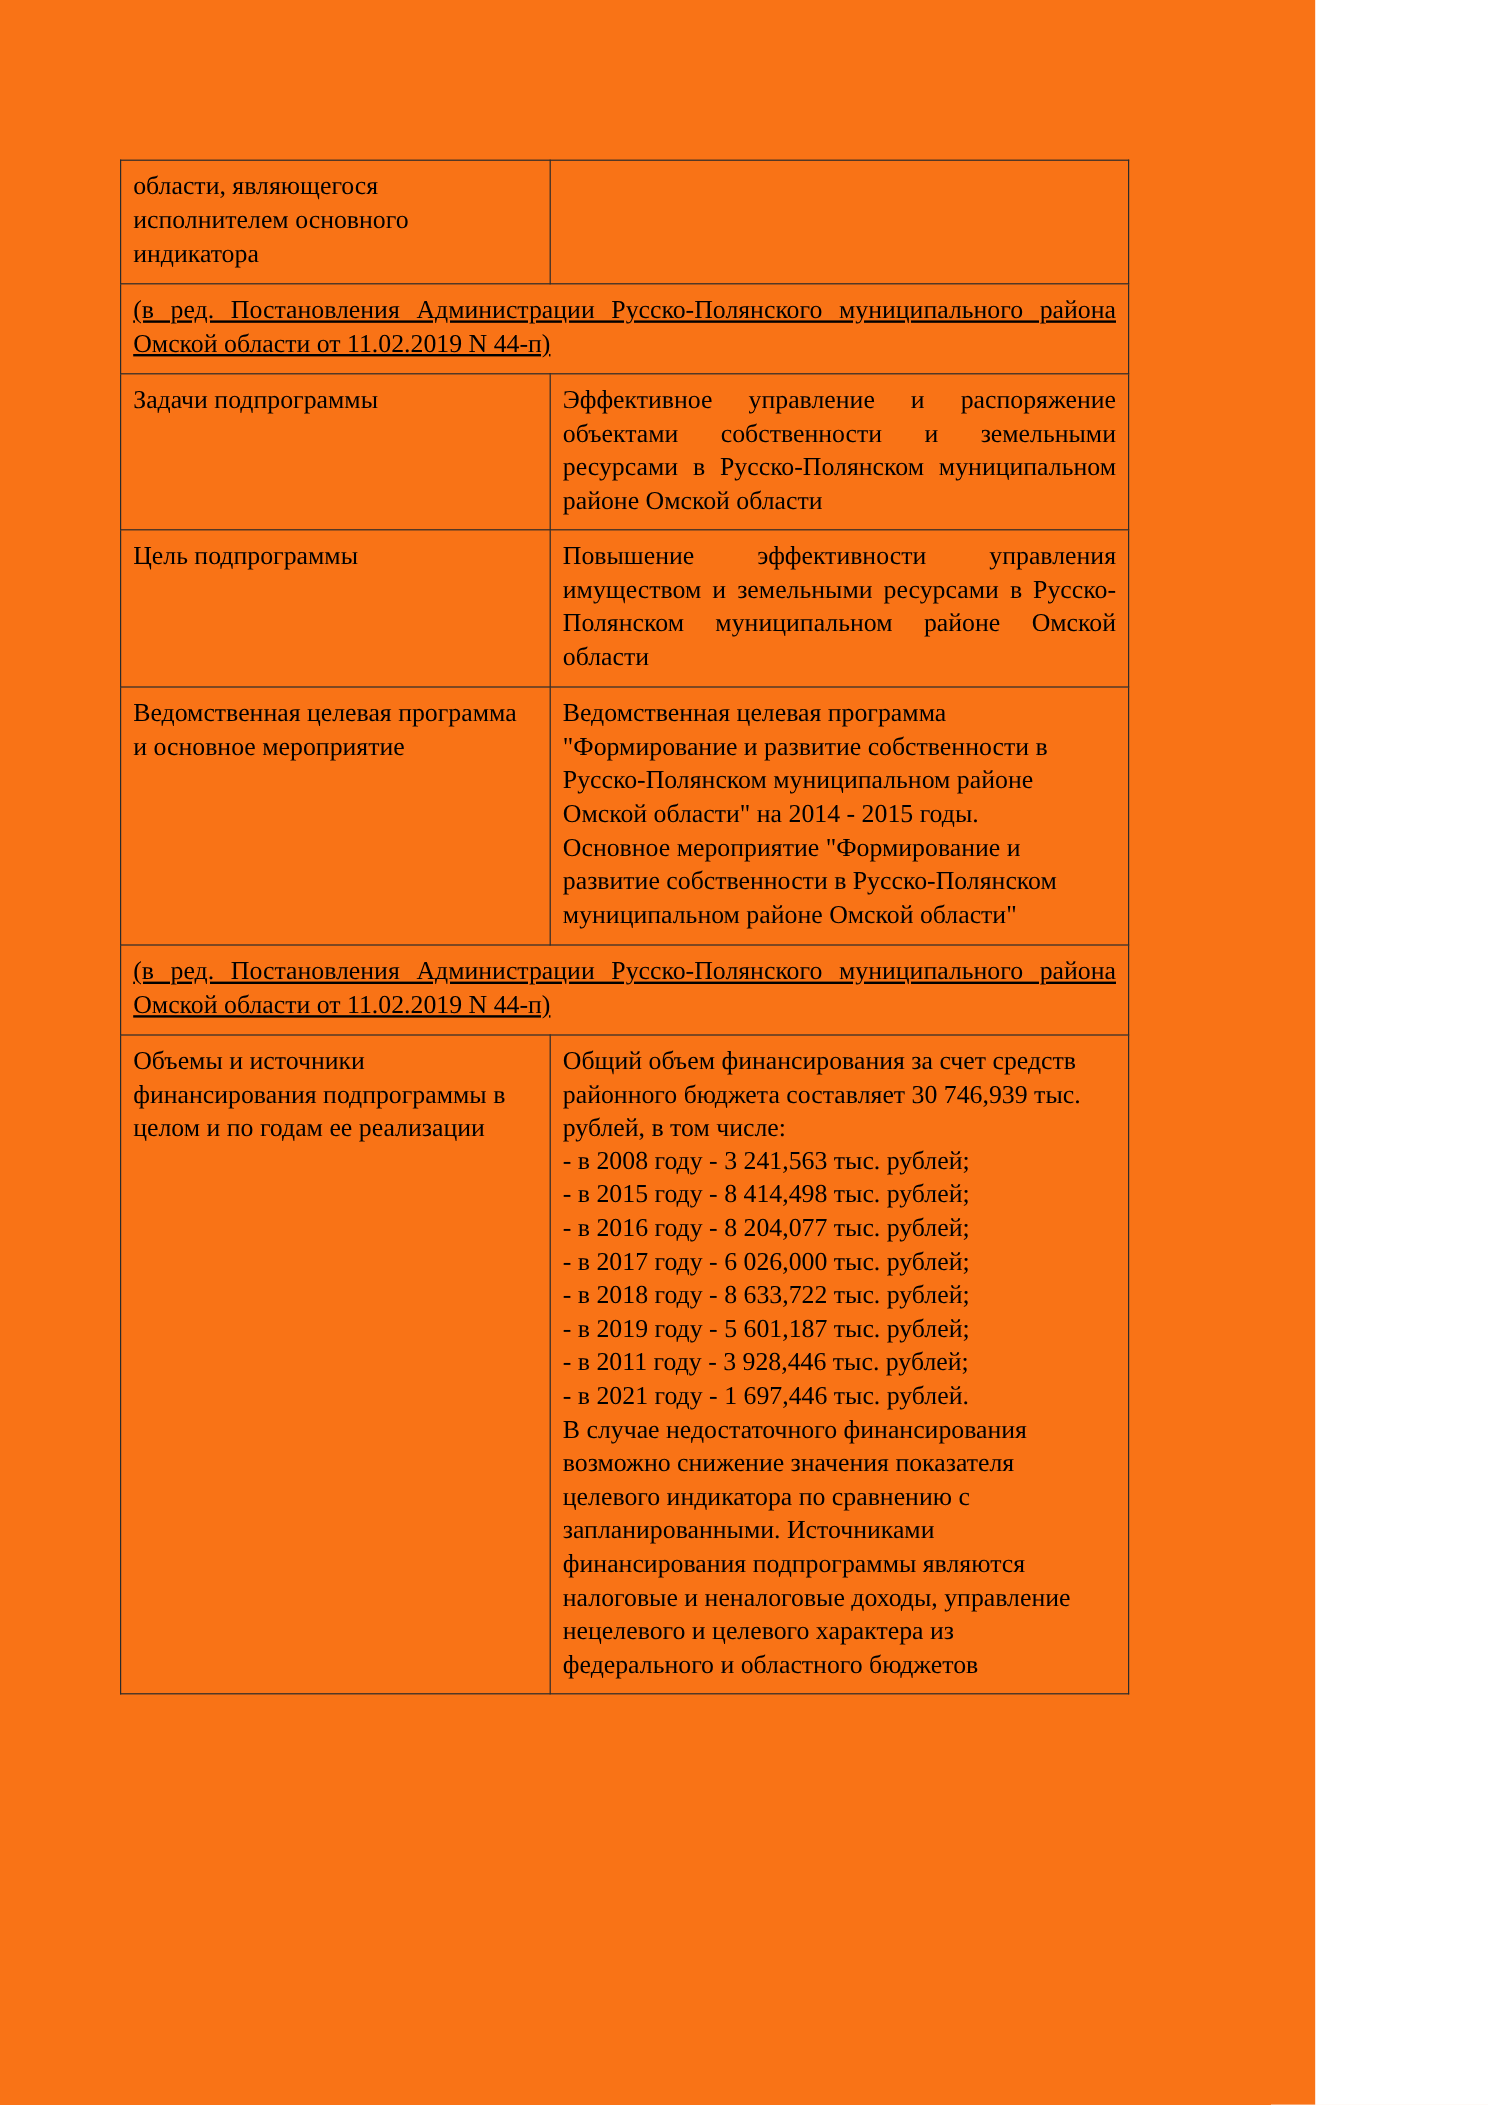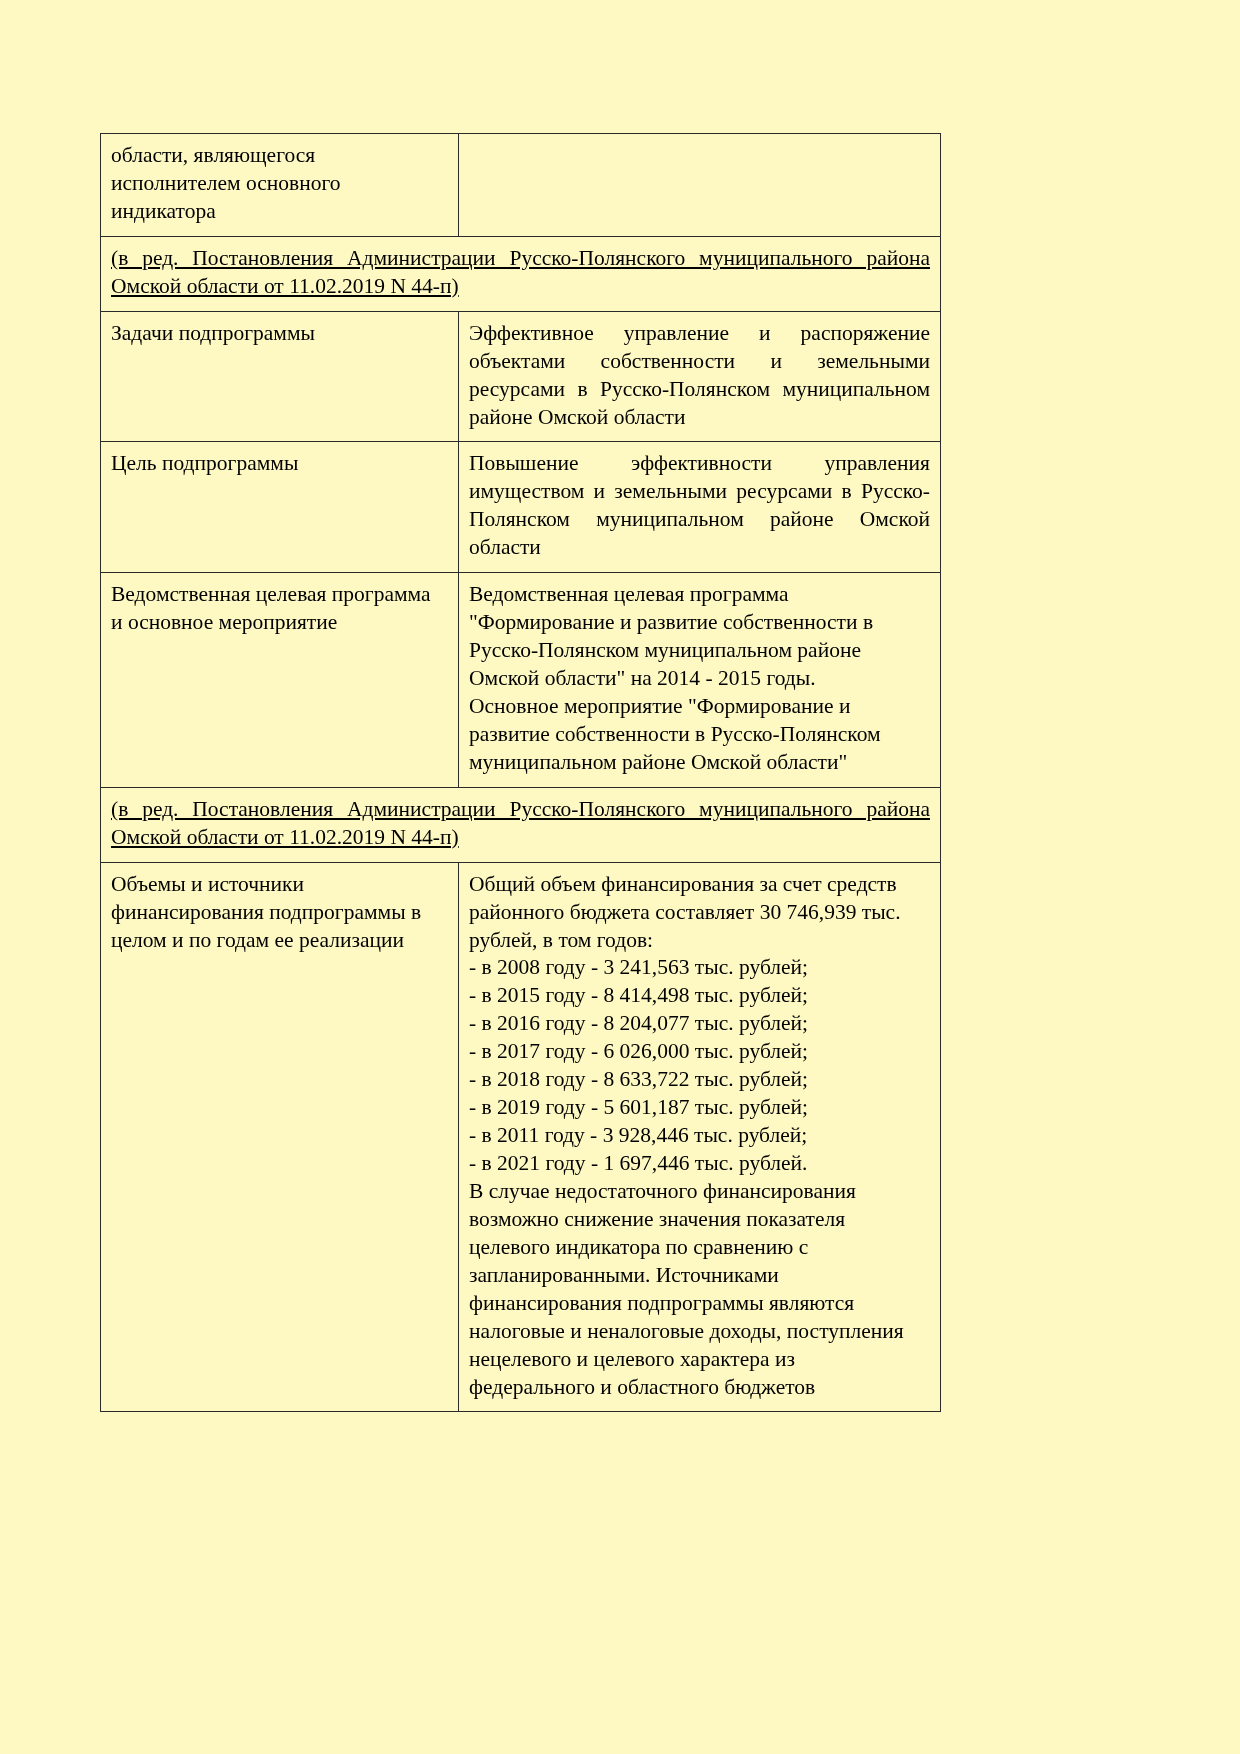--- a/index.html
+++ b/index.html
@@ -9,23 +9,23 @@
   }
   body {
     width: 1240px;
     height: 1754px;
     font-family: "Liberation Serif", "DejaVu Serif", serif;
     color: #000000;
     -webkit-font-smoothing: antialiased;
   }
   .page {
     position: relative;
-    width: 1240px;
+    width: 1096px;
     height: 1754px;
-    background: #fef9c3;
+    background: #f97316;
     box-sizing: border-box;
   }
   .doc-table {
     position: absolute;
     left: 100px;
     top: 133px;
     width: 840px;
     border-collapse: collapse;
     table-layout: fixed;
   }
@@ -135,35 +135,35 @@
 
       <tr>
         <td class="cell-label">
           <span class="line">Объемы и источники</span>
           <span class="line">финансирования подпрограммы в</span>
           <span class="line">целом и по годам ее реализации</span>
         </td>
         <td class="cell-value-left blk-soft">
           <span class="line">Общий объем финансирования за счет средств</span>
           <span class="line">районного бюджета составляет 30 746,939 тыс.</span>
-          <span class="line">рублей, в том годов:</span>
+          <span class="line">рублей, в том числе:</span>
           <span class="line">- в 2008 году - 3 241,563 тыс. рублей;</span>
           <span class="line">- в 2015 году - 8 414,498 тыс. рублей;</span>
           <span class="line">- в 2016 году - 8 204,077 тыс. рублей;</span>
           <span class="line">- в 2017 году - 6 026,000 тыс. рублей;</span>
           <span class="line">- в 2018 году - 8 633,722 тыс. рублей;</span>
           <span class="line">- в 2019 году - 5 601,187 тыс. рублей;</span>
           <span class="line">- в 2011 году - 3 928,446 тыс. рублей;</span>
           <span class="line">- в 2021 году - 1 697,446 тыс. рублей.</span>
           <span class="line">В случае недостаточного финансирования</span>
           <span class="line">возможно снижение значения показателя</span>
           <span class="line">целевого индикатора по сравнению с</span>
           <span class="line">запланированными. Источниками</span>
           <span class="line">финансирования подпрограммы являются</span>
-          <span class="line">налоговые и неналоговые доходы, поступления</span>
+          <span class="line">налоговые и неналоговые доходы, управление</span>
           <span class="line">нецелевого и целевого характера из</span>
           <span class="line">федерального и областного бюджетов</span>
         </td>
       </tr>
 
     </tbody>
   </table>
 </div>
 
 </body></html>

